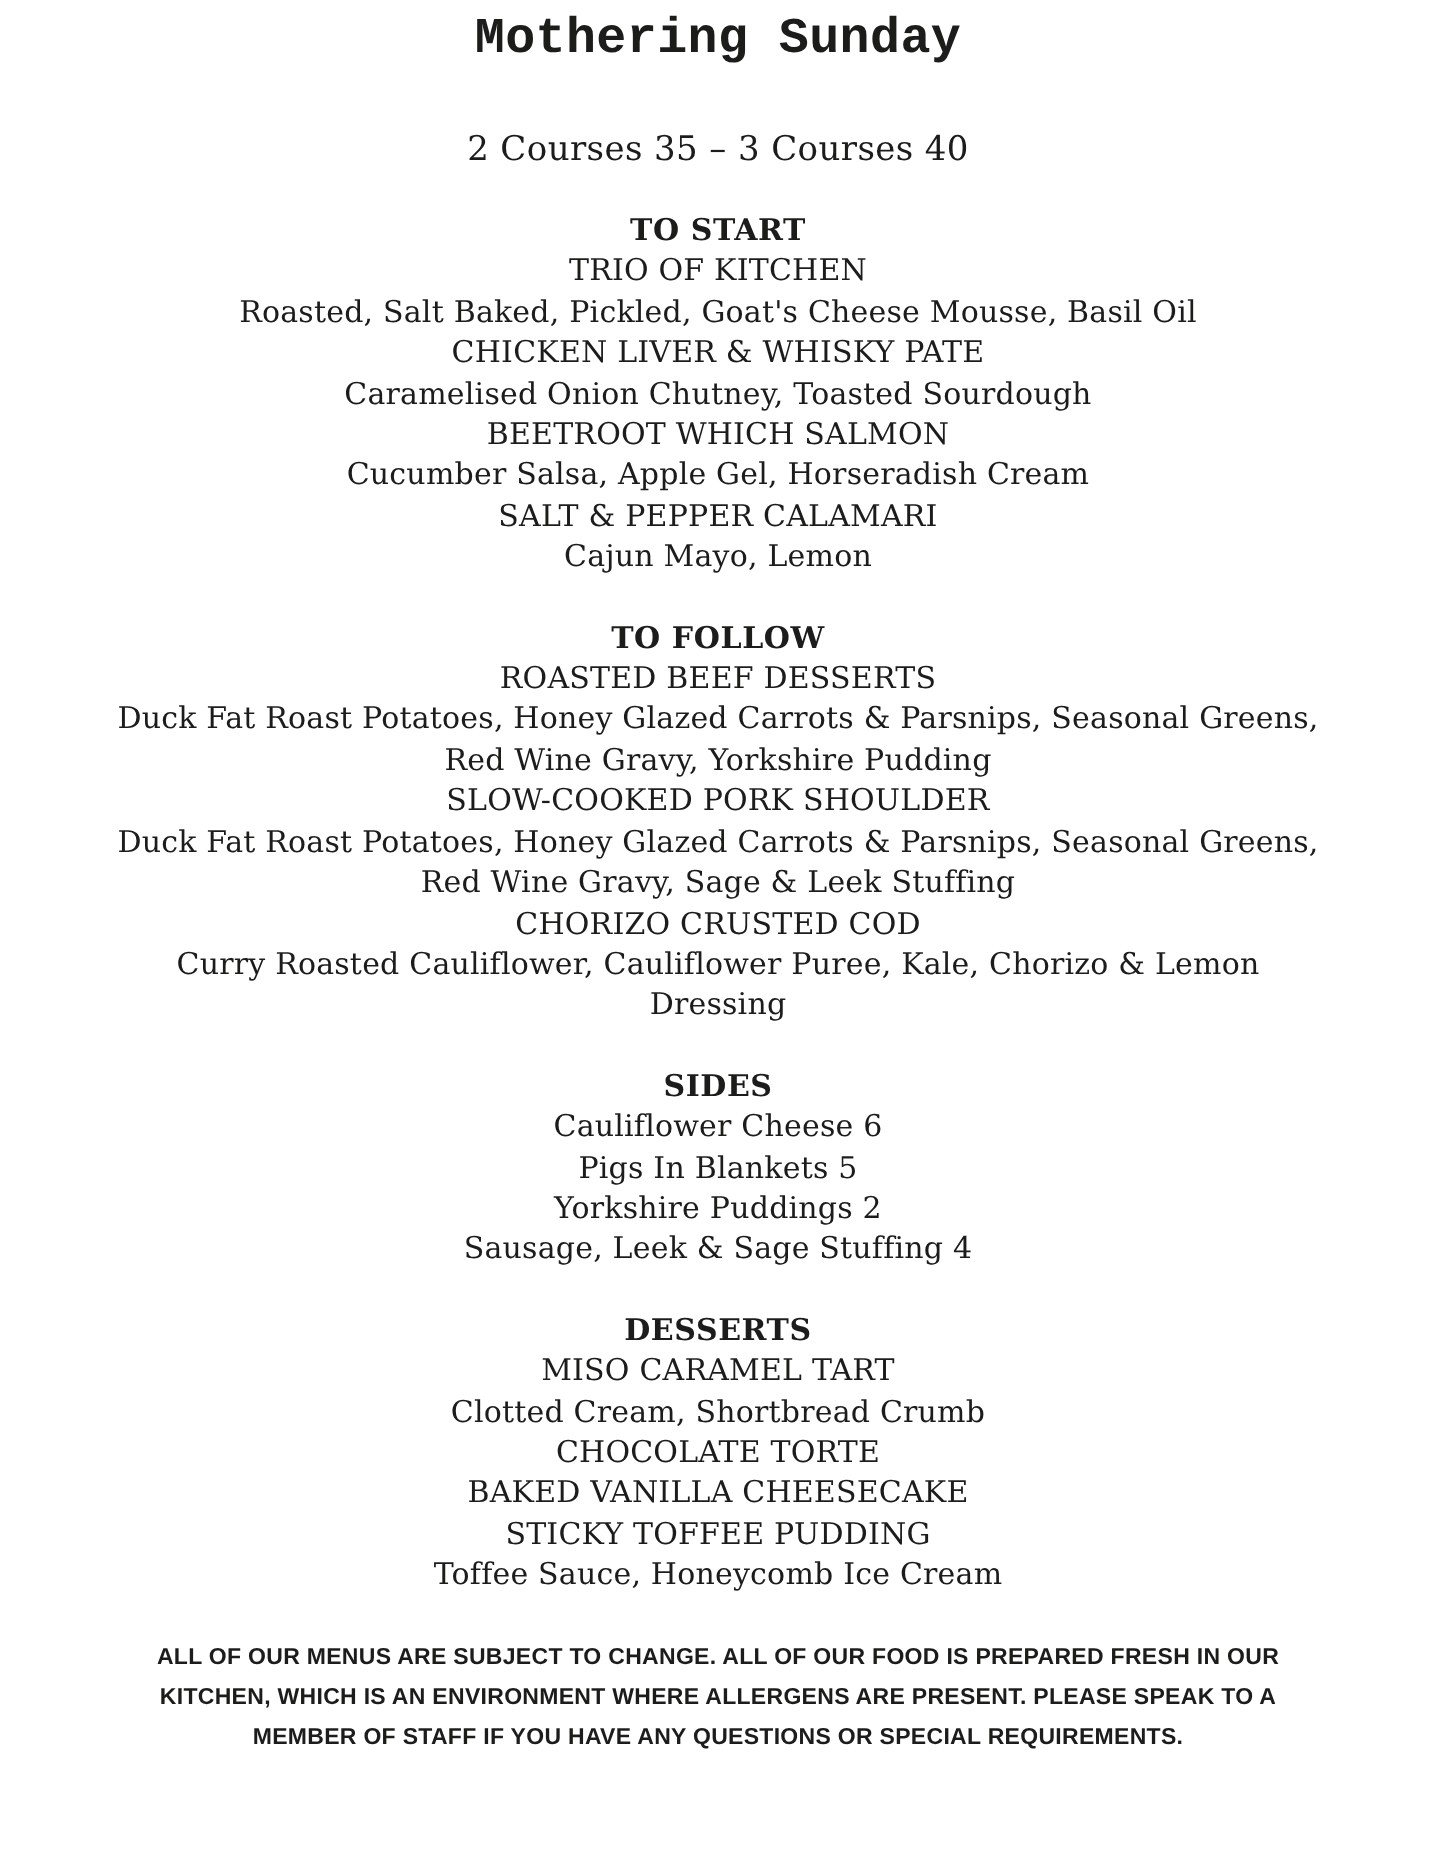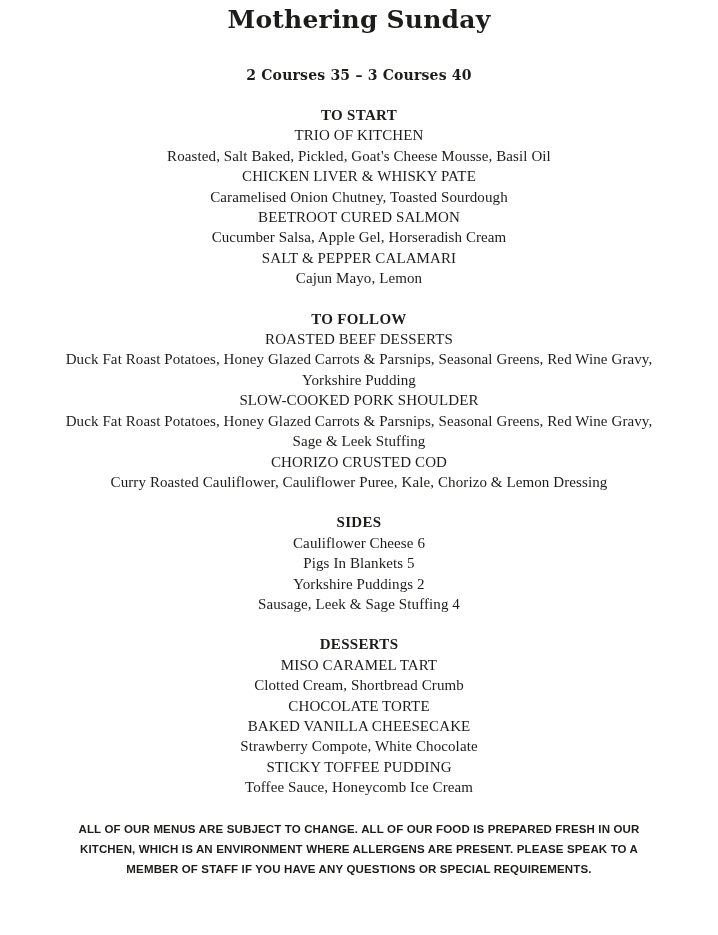--- a/index.html
+++ b/index.html
@@ -18,31 +18,31 @@
     font-family: "DejaVu Serif", "Liberation Serif", serif;
     overflow: hidden;
   }
   .menu-title {
     margin: 0;
     padding-top: 5px;
     font-size: 25px;
     line-height: 30px;
     font-weight: 700;
     letter-spacing: 0.2px;
+    font-family: Liberation Mono, monospace;
   }
   .price-line {
     margin: 30px auto 0;
-    font-size: 14px;
+    font-size: 17px;
     line-height: 20px;
-    font-weight: 700;
+    font-weight: 400;
     letter-spacing: 0.2px;
   }
   .sections {
     margin-top: 6px;
-    font-family: Liberation Serif, serif;
   }
   .menu-section {
     margin-top: 20px;
   }
   .section-heading {
     margin: 0;
     font-size: 15px;
     line-height: 20.4px;
     font-weight: 700;
     letter-spacing: 0.3px;
@@ -84,21 +84,21 @@
     <p class="dish-name">TRIO OF KITCHEN</p>
     <p class="dish-description">Roasted, Salt Baked, Pickled, Goat's Cheese Mousse, Basil Oil</p>
   </div>
 
   <div>
     <p class="dish-name">CHICKEN LIVER &amp; WHISKY PATE</p>
     <p class="dish-description">Caramelised Onion Chutney, Toasted Sourdough</p>
   </div>
 
   <div>
-    <p class="dish-name">BEETROOT CURED SALMON</p>
+    <p class="dish-name">BEETROOT WHICH SALMON</p>
     <p class="dish-description">Cucumber Salsa, Apple Gel, Horseradish Cream</p>
   </div>
 
   <div>
     <p class="dish-name">SALT &amp; PEPPER CALAMARI</p>
     <p class="dish-description">Cajun Mayo, Lemon</p>
   </div>
 </div>
   </section>
 
@@ -155,21 +155,20 @@
     <p class="dish-name">MISO CARAMEL TART</p>
     <p class="dish-description">Clotted Cream, Shortbread Crumb</p>
   </div>
 
   <div>
     <p class="dish-name">CHOCOLATE TORTE</p>
   </div>
 
   <div>
     <p class="dish-name">BAKED VANILLA CHEESECAKE</p>
-    <p class="dish-description">Strawberry Compote, White Chocolate</p>
   </div>
 
   <div>
     <p class="dish-name">STICKY TOFFEE PUDDING</p>
     <p class="dish-description">Toffee Sauce, Honeycomb Ice Cream</p>
   </div>
 </div>
   </section>
 </div>
 

